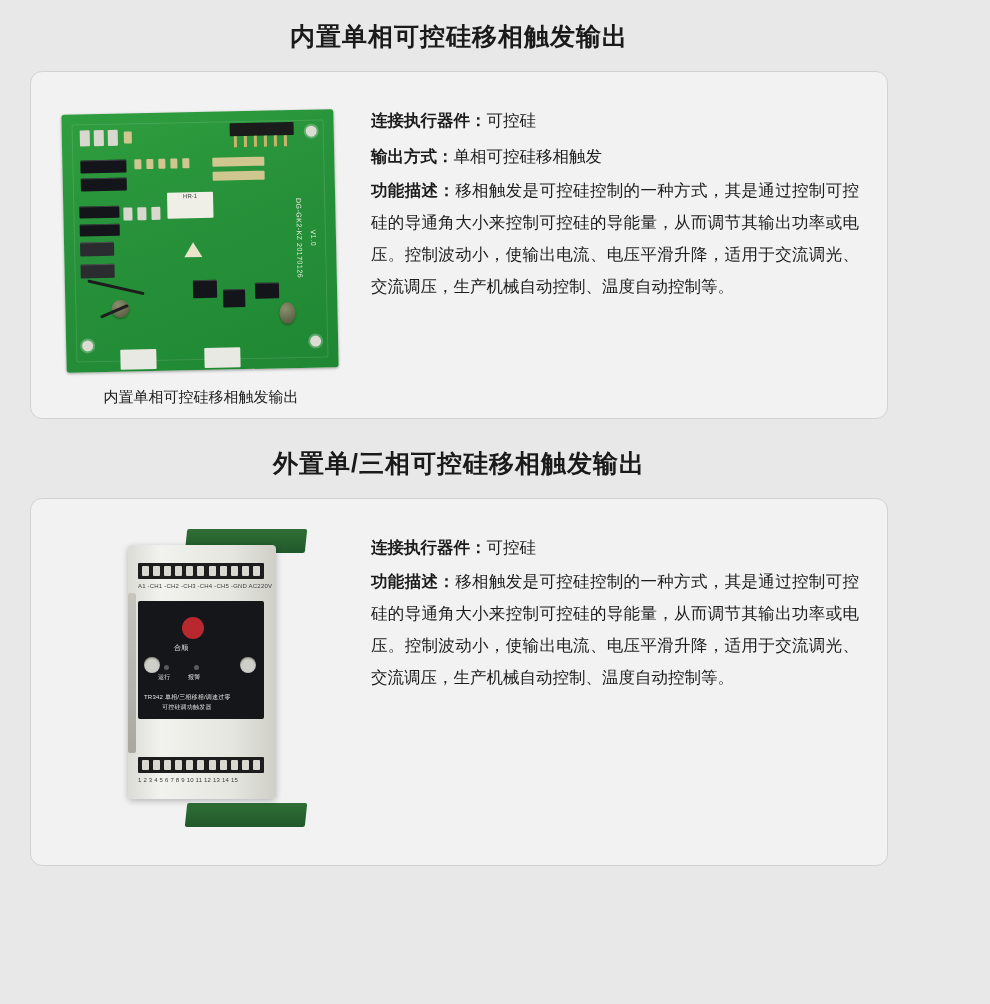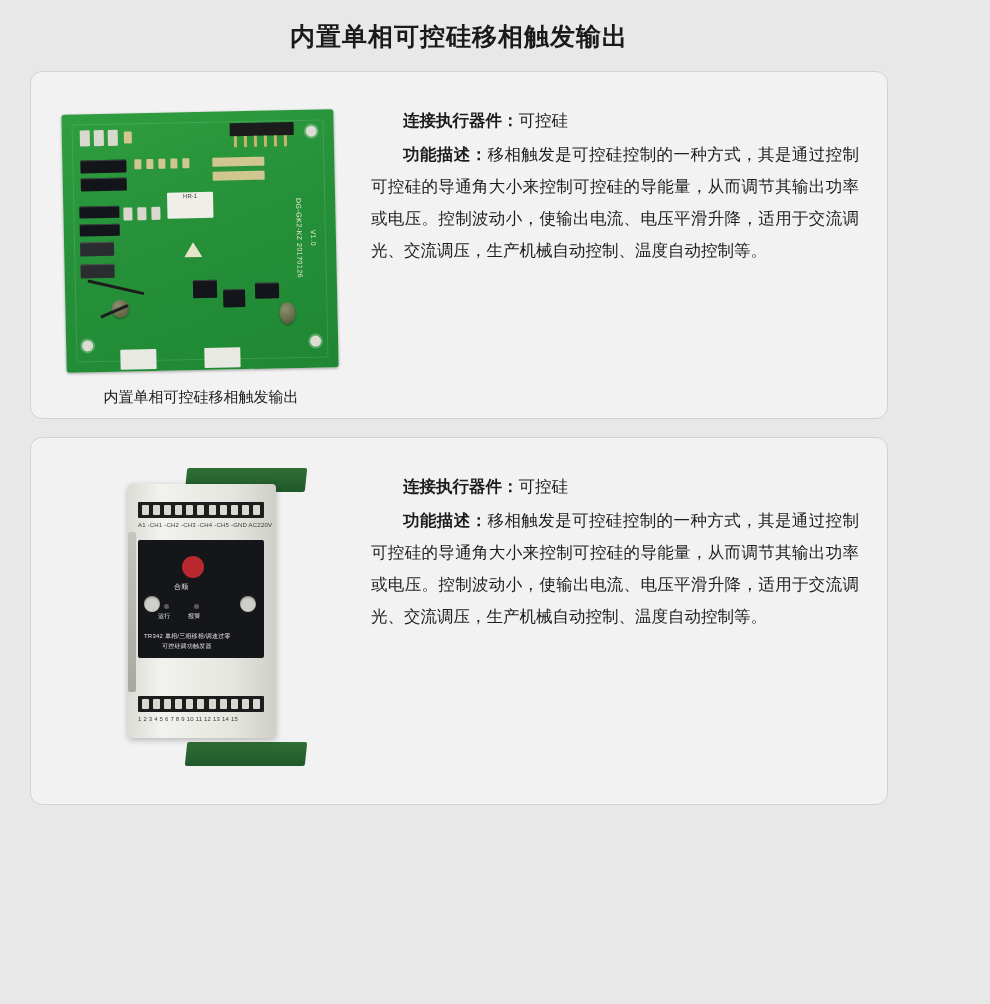--- a/index.html
+++ b/index.html
@@ -53,21 +53,20 @@
     padding-top: 30px;
     padding-right: 28px;
   }
   .spec-line {
     font-size: 16.5px;
     line-height: 36px;
     color: #1c1c1c;
   }
   .spec-label {
     font-weight: bold;
-    margin-left: 32px;
   }
   .spec-para {
     font-size: 16.5px;
     line-height: 32px;
     color: #1c1c1c;
     text-align: justify;
   }
 
   
   .pcb-wrap {
@@ -320,26 +319,32 @@
         </div>
       </div>
 
       <div class="caption">内置单相可控硅移相触发输出</div>
     </div>
 
     <div class="card-right">
       <div class="spec-line">
         <span class="spec-label">连接执行器件：</span><span>可控硅</span>
       </div>
+      <div class="spec-line">
+        <span class="spec-label">输出方式：</span><span>单相可控硅移相触发</span>
+      </div>
       <div class="spec-para">
         <span class="spec-label">功能描述：</span><span>移相触发是可控硅控制的一种方式，其是通过控制可控硅的导通角大小来控制可控硅的导能量，从而调节其输出功率或电压。控制波动小，使输出电流、电压平滑升降，适用于交流调光、交流调压，生产机械自动控制、温度自动控制等。</span>
       </div>
     </div>
   </div>
 
+  <div style="padding-top:28px;">
+    <div class="section-title">外置单/三相可控硅移相触发输出</div>
+  </div>
 
   <div class="card" style="margin-top:18px; height:368px;">
     <div class="card-left" style="padding-top:14px;">
 
       <div class="mod-wrap">
 
         <div class="mod-green" style="left:150px;top:6px;width:120px;height:24px;transform:skewX(-6deg);"></div>
         <div class="mod-green" style="left:150px;top:280px;width:120px;height:24px;transform:skewX(-6deg);"></div>
 
         <div class="mod-body">

